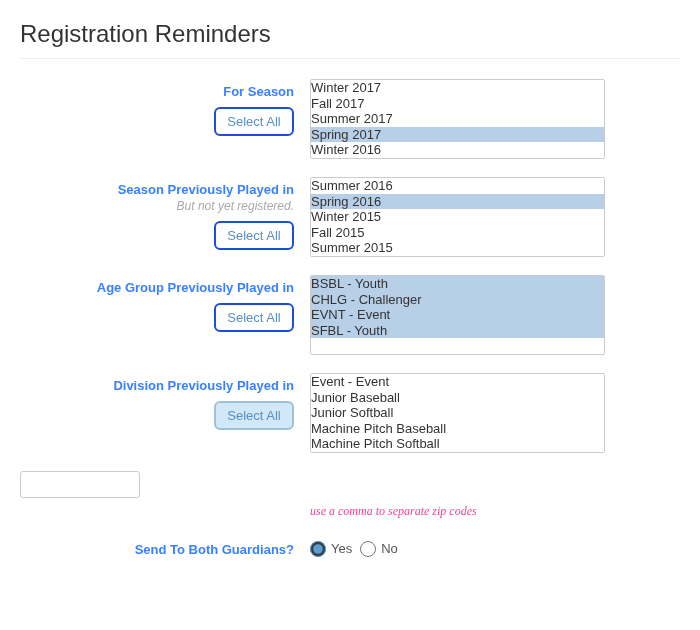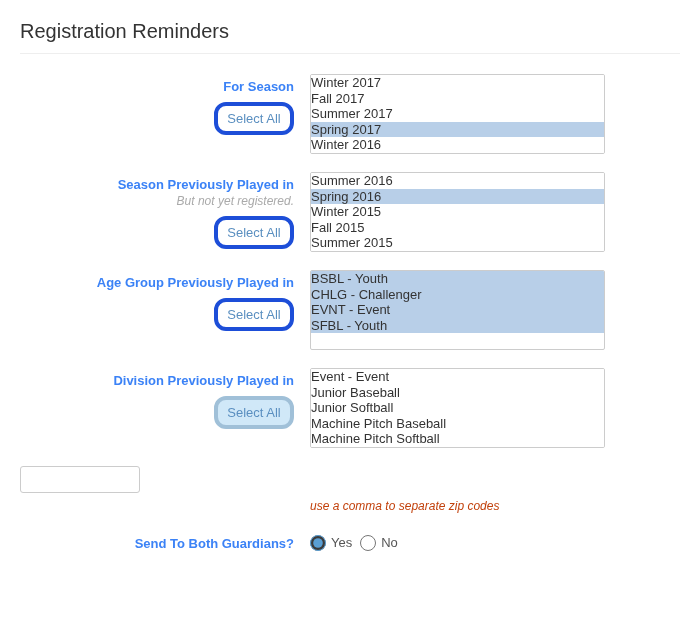--- a/index.html
+++ b/index.html
@@ -6,21 +6,21 @@
     body {
       font-family: Arial, sans-serif;
       font-size: 14px;
       background: #fff;
       color: #333;
       padding: 20px;
       width: 700px;
       min-height: 630px;
     }
     h1 {
-      font-size: 20px;
+      font-size: 24px;
       font-weight: normal;
       color: #333;
       margin-bottom: 20px;
       border-bottom: 1px solid #eee;
       padding-bottom: 10px;
     }
     .form-section {
       margin-bottom: 18px;
     }
     .form-row {
@@ -48,26 +48,26 @@
       font-size: 12px;
       margin-top: 2px;
     }
     .control-col {
       display: flex;
       align-items: flex-start;
       gap: 10px;
     }
     .select-btn {
       background: #fff;
-      border: 4px solid #1d4ed8;
+      border: 2px solid #1d4ed8;
       color: #5a8fc0;
       padding: 5px 0;
       font-size: 13px;
       cursor: pointer;
-      border-radius: 12px;
+      border-radius: 6px;
       white-space: nowrap;
       min-width: 80px;
     }
     .select-btn.active {
       background: #d0e8f8;
       border-color: #a0c0d8;
     }
     select[multiple] {
       border: 1px solid #ccc;
       border-radius: 2px;
@@ -119,25 +119,26 @@
       width: 16px;
       height: 16px;
       cursor: pointer;
     }
     .zip-row {
       display: flex;
       align-items: center;
     }
     .zip-hint-below {
       font-size: 12px;
-      color: #c2410c;
+      color: #ec4899;
       font-style: italic;
       margin-left: 290px;
       margin-top: -4px;
       margin-bottom: 10px;
+      font-family: Liberation Serif, serif;
     }
   </style>
 </head>
 <body>
 
 <h1>Registration Reminders</h1>
 
 <div class="form-section">
   <div class="form-row">
     <div class="label-col">

